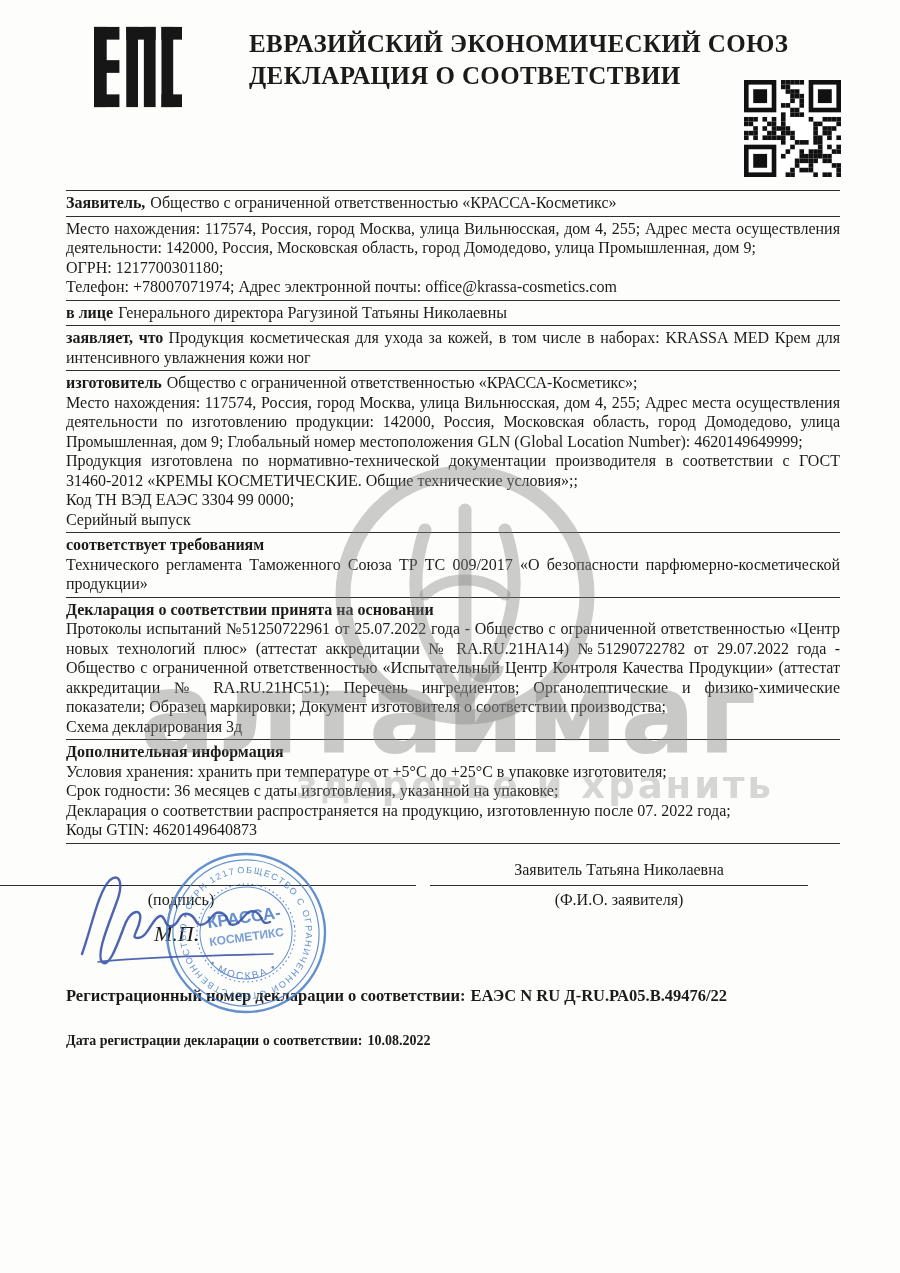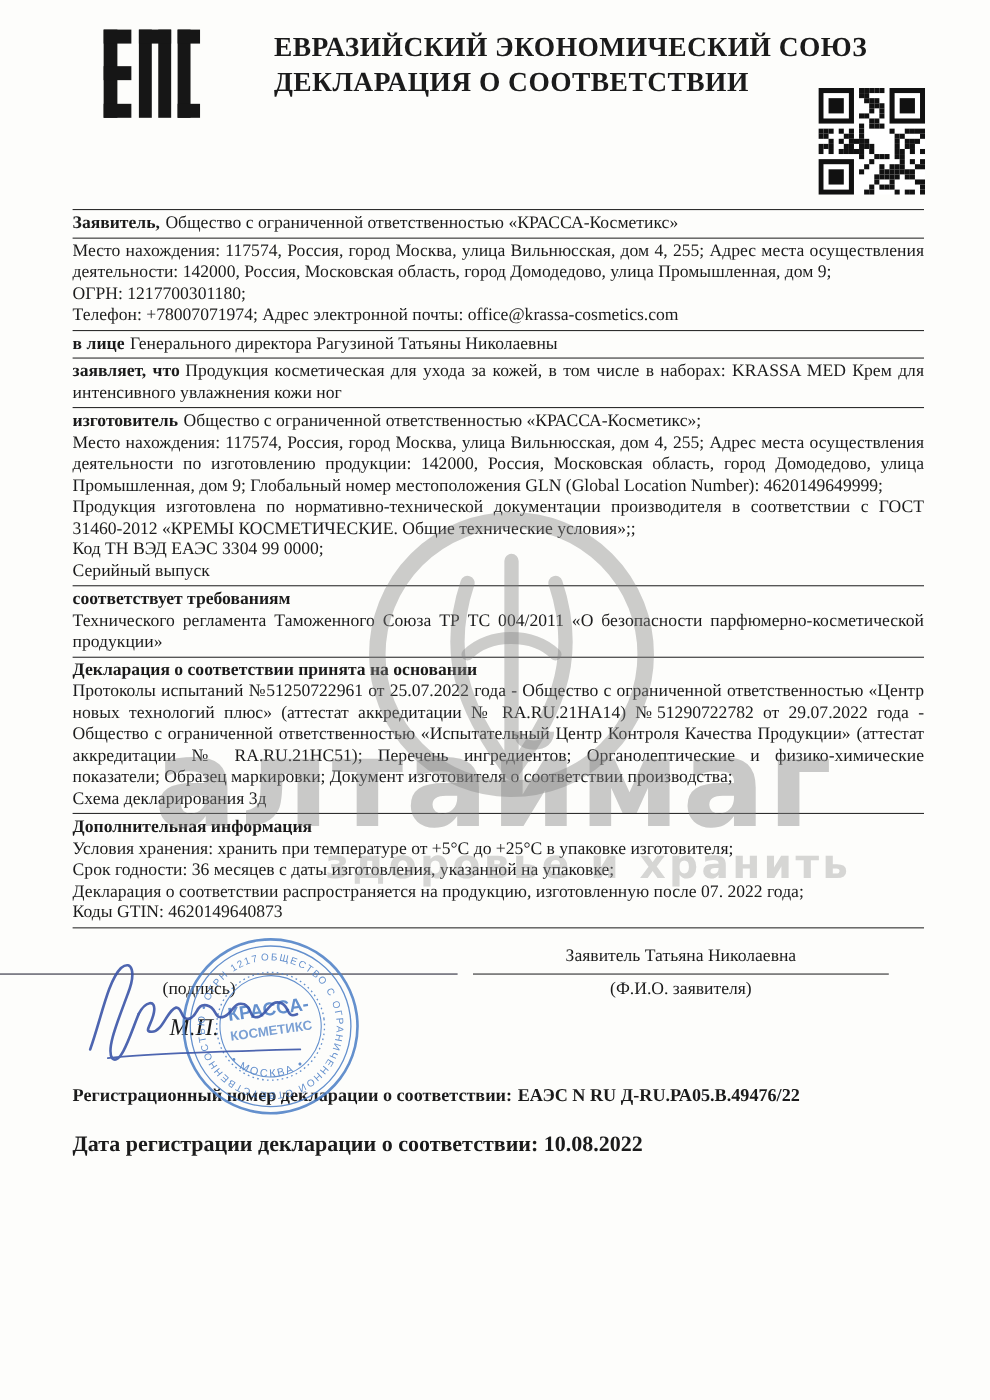--- a/index.html
+++ b/index.html
@@ -21,21 +21,21 @@
   
   .sigzone{position:relative;height:104px;}
   .sig-line-left{position:absolute;left:-66px;top:41px;width:416px;border-bottom:1.7px solid #2b2b3a;}
   .sig-line-right{position:absolute;left:364px;top:41px;width:378px;border-bottom:1.5px solid #2e2e2e;}
   .sig-caption{position:absolute;left:40px;top:46px;width:150px;text-align:center;font-size:16px;}
   .fio-name{position:absolute;left:364px;top:16px;width:378px;text-align:center;font-size:16px;}
   .fio-caption{position:absolute;left:364px;top:46px;width:378px;text-align:center;font-size:16px;}
   .mp{position:absolute;left:88px;top:80px;font-size:22px;font-style:italic;}
   
   .footer1{margin-top:38px;font-weight:bold;font-size:16.5px;}
-  .footer2{margin-top:26px;font-weight:bold;font-size:20px;}
+  .footer2{margin-top:26px;font-weight:bold;font-size:14px;}
   .footer1 span,.footer2 span{margin-left:5px;}
   
   .wm{position:absolute;z-index:2;pointer-events:none;}
   .wm-brand{left:140px;top:648px;font-family:"DejaVu Sans",sans-serif;font-weight:bold;
             font-size:112px;color:rgba(128,128,128,.42);letter-spacing:2px;}
   .wm-tagline{left:296px;top:764px;font-family:"DejaVu Sans",sans-serif;font-weight:bold;
             font-size:37px;color:rgba(150,150,150,.38);letter-spacing:3px;}
   .wm-logo{left:330px;top:455px;}
   
   .stamp{position:absolute;left:160px;top:847px;z-index:3;transform:rotate(-8deg);opacity:.88;}
@@ -243,21 +243,21 @@
     <div class="row">
       <div><b>изготовитель</b><span>Общество с ограниченной ответственностью «КРАССА-Косметикс»;</span></div>
       <div class="just">Место нахождения: 117574, Россия, город Москва, улица Вильнюсская, дом 4, 255; Адрес места осуществления деятельности по изготовлению продукции: 142000, Россия, Московская область, город Домодедово, улица Промышленная, дом 9; Глобальный номер местоположения GLN (Global Location Number): 4620149649999;</div>
       <div class="just">Продукция изготовлена по нормативно-технической документации производителя в соответствии с ГОСТ 31460-2012 «КРЕМЫ КОСМЕТИЧЕСКИЕ. Общие технические условия»;;</div>
       <div>Код ТН ВЭД ЕАЭС 3304 99 0000;</div>
       <div>Серийный выпуск</div>
     </div>
 
     <div class="row">
       <div><b>соответствует требованиям</b></div>
-      <div class="just">Технического регламента Таможенного Союза ТР ТС 004/2011 «О безопасности парфюмерно-косметической продукции»</div>
+      <div class="just">Технического регламента Таможенного Союза ТР ТС 009/2017 «О безопасности парфюмерно-косметической продукции»</div>
     </div>
 
     <div class="row">
       <div><b>Декларация о соответствии принята на основании</b></div>
       <div class="just">Протоколы испытаний №51250722961 от 25.07.2022 года - Общество с ограниченной ответственностью «Центр новых технологий плюс» (аттестат аккредитации № RA.RU.21НА14) №51290722782 от 29.07.2022 года - Общество с ограниченной ответственностью «Испытательный Центр Контроля Качества Продукции» (аттестат аккредитации № RA.RU.21НС51); Перечень ингредиентов; Органолептические и физико-химические показатели; Образец маркировки; Документ изготовителя о соответствии производства;</div>
       <div>Схема декларирования 3д</div>
     </div>
 
     <div class="row">
       <div><b>Дополнительная информация</b></div>

